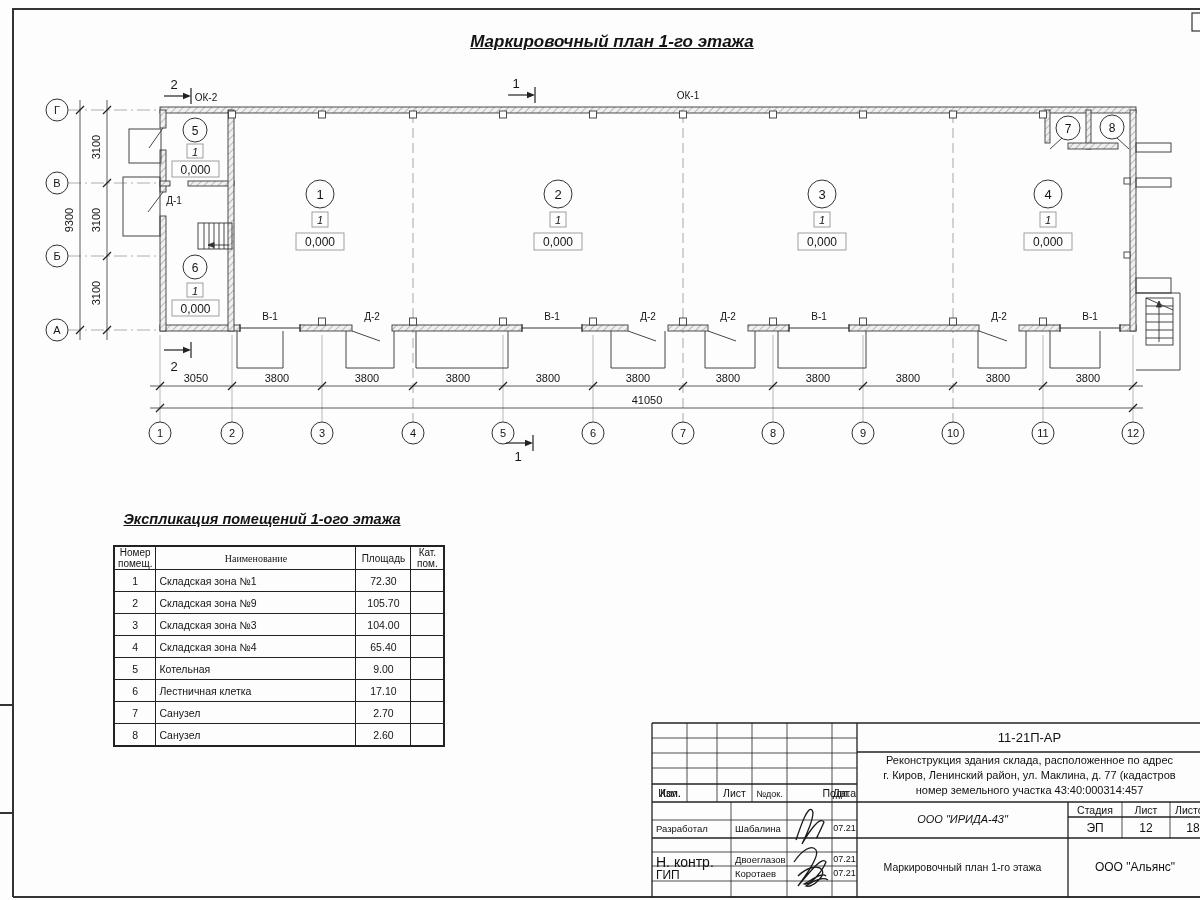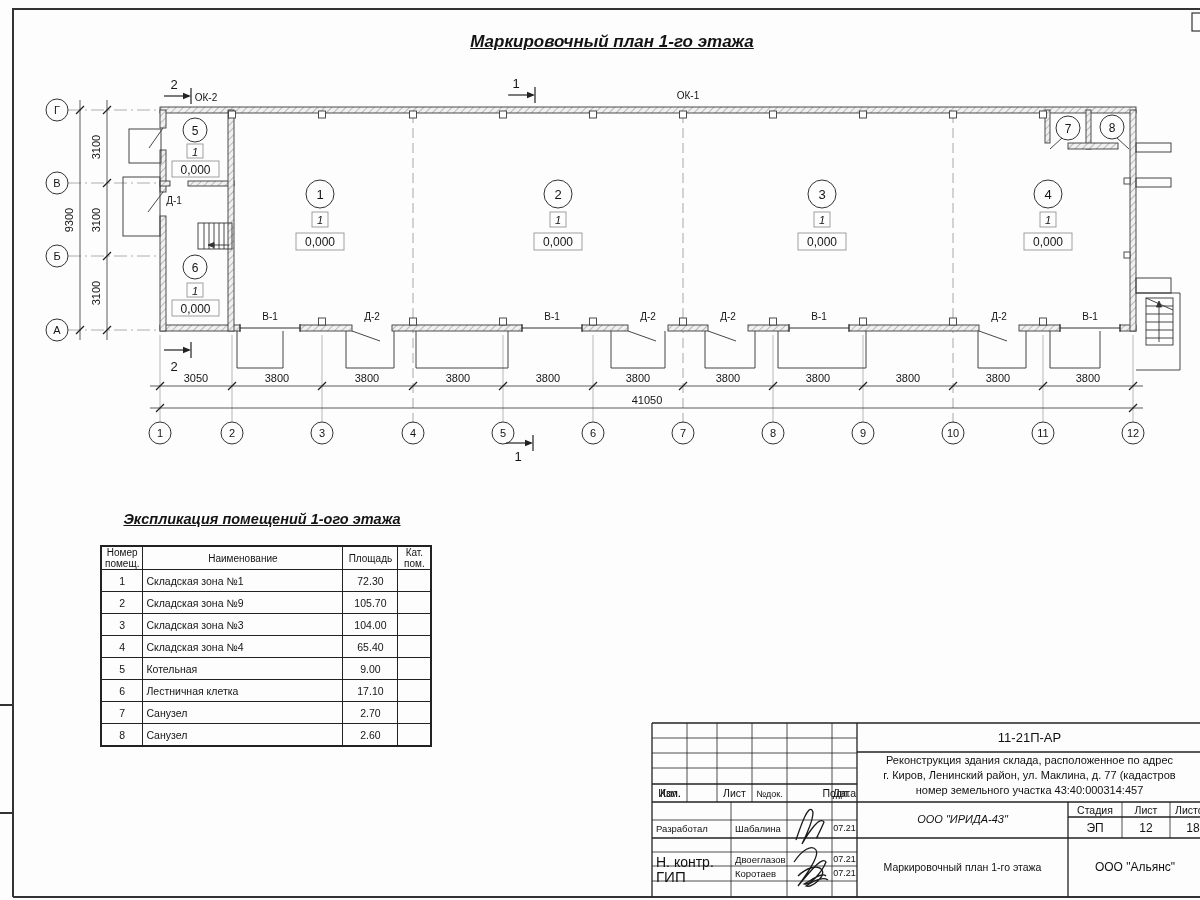--- a/index.html
+++ b/index.html
@@ -5,21 +5,21 @@
   html,body{margin:0;padding:0;}
   body{
     width:1200px;height:900px;position:relative;overflow:hidden;
     background:#fdfdfd;font-family:"Liberation Sans",sans-serif;color:#111;
   }
   svg{position:absolute;left:0;top:0;}
   svg text{fill:#151515;font-family:"Liberation Sans",sans-serif;}
   .t{position:absolute;color:#141414;white-space:nowrap;}
   .ctr{text-align:center;}
   .title{font-style:italic;font-weight:bold;text-decoration:underline;}
-  .expl-table{position:absolute;left:100px;top:545px;border-collapse:collapse;
+  .expl-table{position:absolute;left:113px;top:545px;border-collapse:collapse;
     font-size:10.5px;color:#141414;border-radius:23px;}
   .expl-table td,.expl-table th{border:1px solid #222;padding:0 3px;height:21px;
     font-weight:normal;vertical-align:middle;}
   .expl-table{border:2px solid #222;}
   .c{text-align:center;}
   .l{text-align:left;}
   .r{text-align:right;}
   .hdr{font-size:10px;line-height:11px;}
   .stamp-txt{position:absolute;font-size:10.5px;}
   .it{font-style:italic;}
@@ -427,21 +427,21 @@
 </svg>
 
 <div class="t title ctr" style="left:412px;top:32px;width:400px;font-size:17px;">Маркировочный план 1-го этажа</div>
 
 <div class="t title ctr" style="left:121px;top:511px;width:282px;font-size:14.5px;">Экспликация помещений 1-ого этажа</div>
 
 <table class="expl-table">
   <tbody>
       <tr>
     <th class="hdr" style="width:32px;">Номер помещ.</th>
-    <th class="hdr" style="width:193px;">Наименование</th>
+    <th class="hdr" style="width:193px;font-family:Liberation Serif, serif;">Наименование</th>
     <th class="hdr" style="width:48px;">Площадь</th>
     <th class="hdr" style="width:26px;">Кат. пом.</th>
   </tr>
   <tr>
     <td class="c">1</td>
     <td class="l">Складская зона №1</td>
     <td class="c">72.30</td>
     <td></td>
   </tr>
   <tr>
@@ -500,21 +500,21 @@
 <div class="stamp-txt ctr" style="left:752px;top:789px;width:35px;font-size:9px;">№док.</div>
 <div class="stamp-txt ctr" style="left:814px;top:787px;width:45px;font-size:10.5px;">Подп.</div>
 <div class="stamp-txt ctr" style="left:832px;top:787px;width:25px;font-size:10.5px;text-align:center;">Дата</div>
 
 <div class="stamp-txt" style="left:656px;top:823px;font-size:9.5px;">Разработал</div>
 <div class="stamp-txt" style="left:735px;top:823px;font-size:9.5px;">Шабалина</div>
 <div class="stamp-txt ctr" style="left:832px;top:823px;width:25px;font-size:9px;">07.21</div>
 <div class="stamp-txt" style="left:656px;top:854px;font-size:14px;">Н. контр.</div>
 <div class="stamp-txt" style="left:735px;top:854px;font-size:9.5px;text-align:right;">Двоеглазов</div>
 <div class="stamp-txt ctr" style="left:832px;top:854px;width:25px;font-size:9px;">07.21</div>
-<div class="stamp-txt" style="left:656px;top:868px;font-size:15px;">ГИП</div>
+<div class="stamp-txt" style="left:656px;top:868px;font-size:12px;">ГИП</div>
 <div class="stamp-txt" style="left:735px;top:868px;font-size:9.5px;">Коротаев</div>
 <div class="stamp-txt ctr" style="left:832px;top:868px;width:25px;font-size:9px;">07.21</div>
 
 <div class="stamp-txt ctr it" style="left:857px;top:813px;width:211px;font-size:11px;">ООО "ИРИДА-43"</div>
 <div class="stamp-txt ctr" style="left:1068px;top:804px;width:54px;font-size:10.5px;">Стадия</div>
 <div class="stamp-txt ctr" style="left:1122px;top:804px;width:48px;font-size:10.5px;">Лист</div>
 <div class="stamp-txt" style="left:1175px;top:804px;font-size:10.5px;">Листов</div>
 <div class="stamp-txt ctr" style="left:1068px;top:821px;width:54px;font-size:12px;">ЭП</div>
 <div class="stamp-txt ctr" style="left:1122px;top:821px;width:48px;font-size:12px;">12</div>
 <div class="stamp-txt ctr" style="left:1170px;top:821px;width:46px;font-size:12px;">18</div>

